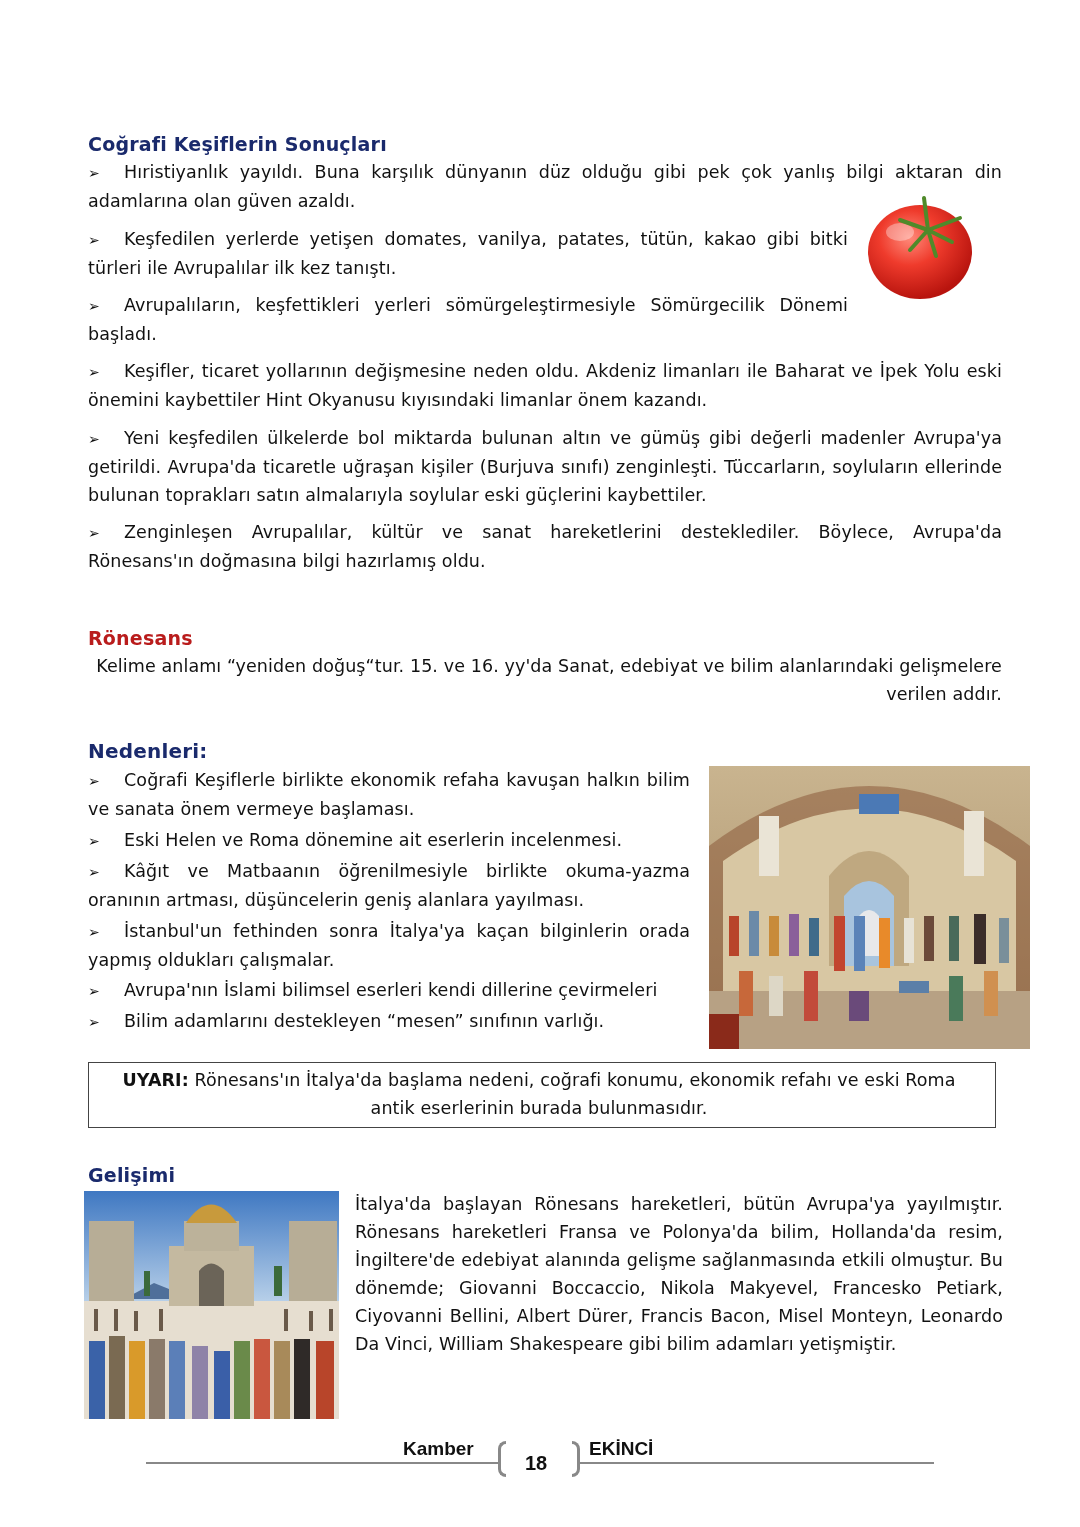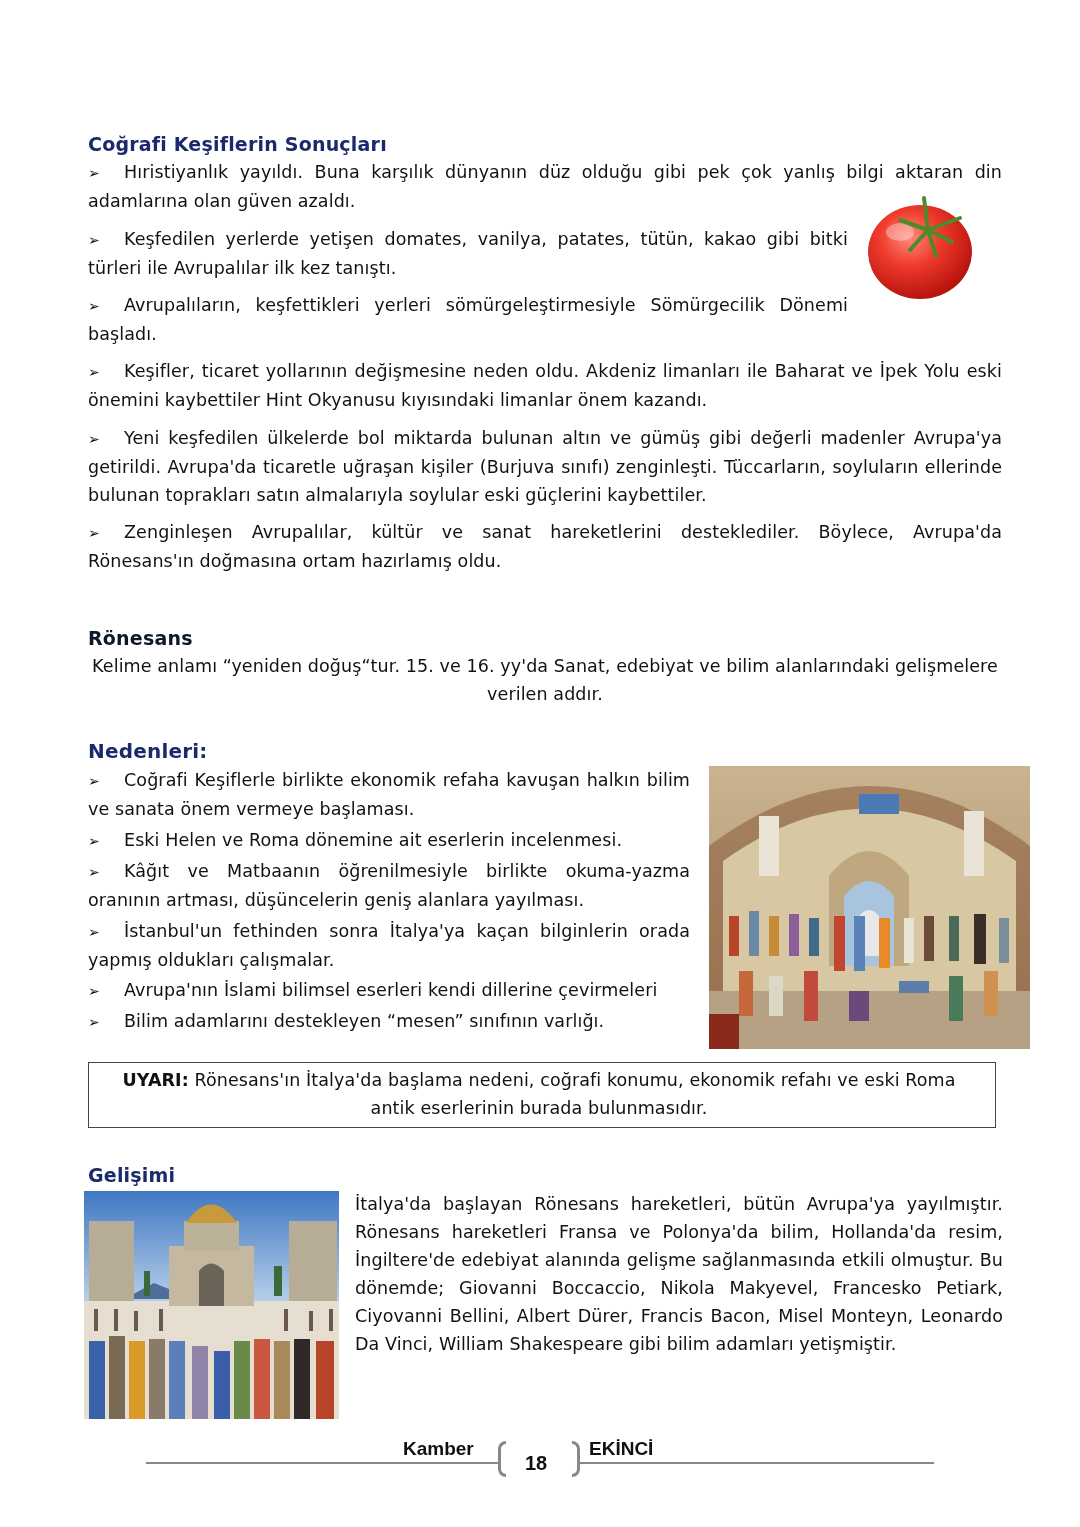--- a/index.html
+++ b/index.html
@@ -1,21 +1,21 @@
 <!DOCTYPE html>
 <html><head>
 <meta charset="utf-8">
 <style>
   html, body { margin: 0; padding: 0; background: #ffffff; }
   body { width: 1080px; height: 1527px; position: relative; overflow: hidden;
          font-family: "DejaVu Sans", sans-serif; color: #111; }
   .page { position: absolute; left: 0; top: 0; width: 900px; height: 1527px; }
   .heading { position: absolute; font-weight: bold; font-size: 19px; letter-spacing: 0.2px; }
   .navy { color: #1a2a6c; }
-  .red { color: #0f172a; }
+  .red { color: #b91c1c; }
   .para { position: absolute; font-size: 17.5px; line-height: 28px; text-align: justify; letter-spacing: 0.1px; }
   .para .bullet { display: inline-block; width: 36px; font-size: 14px; }
   .img { position: absolute; overflow: hidden; }
   .warn-box { position: absolute; left: 88px; top: 1062px; width: 908px; height: 66px;
               border: 1px solid #444; box-sizing: border-box; padding: 3px 10px; }
   .warn-box .para { position: static; }
   .warn-label { font-weight: bold; }
   .footer-line { position: absolute; top: 1462px; height: 2px; background: #888; }
   .footer-name { position: absolute; top: 1438px; font-weight: bold; font-size: 19px;
                  font-family: "Liberation Sans", sans-serif; }
@@ -41,21 +41,21 @@
   <div class="para" style="left:88px; top:291px; width:760px;">
     <span class="bullet">➢</span><span>Avrupalıların, keşfettikleri yerleri sömürgeleştirmesiyle Sömürgecilik Dönemi başladı.</span>
   </div>
   <div class="para" style="left:88px; top:357px; width:914px;">
     <span class="bullet">➢</span><span>Keşifler, ticaret yollarının değişmesine neden oldu. Akdeniz limanları ile Baharat ve İpek Yolu eski önemini kaybettiler Hint Okyanusu kıyısındaki limanlar önem kazandı.</span>
   </div>
   <div class="para" style="left:88px; top:424px; width:914px;">
     <span class="bullet">➢</span><span>Yeni keşfedilen ülkelerde bol miktarda bulunan altın ve gümüş gibi değerli madenler Avrupa'ya getirildi. Avrupa'da ticaretle uğraşan kişiler (Burjuva sınıfı) zenginleşti. Tüccarların, soyluların ellerinde bulunan toprakları satın almalarıyla soylular eski güçlerini kaybettiler.</span>
   </div>
   <div class="para" style="left:88px; top:518px; width:914px;">
-    <span class="bullet">➢</span><span>Zenginleşen Avrupalılar, kültür ve sanat hareketlerini desteklediler. Böylece, Avrupa'da Rönesans'ın doğmasına ortam hazırlamış oldu.</span>
+    <span class="bullet">➢</span><span>Zenginleşen Avrupalılar, kültür ve sanat hareketlerini desteklediler. Böylece, Avrupa'da Rönesans'ın doğmasına bilgi hazırlamış oldu.</span>
   </div>
 
   <div class="img" style="left:862px; top:190px; width:118px; height:115px;">
     <svg width="118" height="115" viewBox="0 0 118 115">
       <defs>
         <radialGradient id="tg" cx="40%" cy="35%" r="65%">
           <stop offset="0%" stop-color="#ff8a7a"></stop>
           <stop offset="45%" stop-color="#ef3b2c"></stop>
           <stop offset="100%" stop-color="#b8140e"></stop>
         </radialGradient>
@@ -67,21 +67,21 @@
         <path d="M66 40 L38 30"></path>
         <path d="M66 40 L98 28"></path>
         <path d="M66 40 L90 52"></path>
         <path d="M66 40 L48 60"></path>
         <path d="M66 40 L74 66"></path>
       </g>
     </svg>
   </div>
 
   <div class="heading red" style="left:88px; top:627px;">Rönesans</div>
-  <div class="para" style="left:88px; top:652px; width:914px; text-align:center;">Kelime anlamı “yeniden doğuş“tur. 15. ve 16. yy'da Sanat, edebiyat ve bilim alanlarındaki gelişmelere verilen addır.</div>
+  <div class="para" style="left:88px; top:652px; width:914px; text-align:right;">Kelime anlamı “yeniden doğuş“tur. 15. ve 16. yy'da Sanat, edebiyat ve bilim alanlarındaki gelişmelere verilen addır.</div>
 
   <div class="heading navy" style="left:88px; top:739px; font-size:20px;">Nedenleri:</div>
 
   <div class="para" style="left:88px; top:766px; width:602px;">
     <span class="bullet">➢</span><span>Coğrafi Keşiflerle birlikte ekonomik refaha kavuşan halkın bilim ve sanata önem vermeye başlaması.</span>
   </div>
   <div class="para" style="left:88px; top:826px; width:602px;">
     <span class="bullet">➢</span><span>Eski Helen ve Roma dönemine ait eserlerin incelenmesi.</span>
   </div>
   <div class="para" style="left:88px; top:857px; width:602px;">

